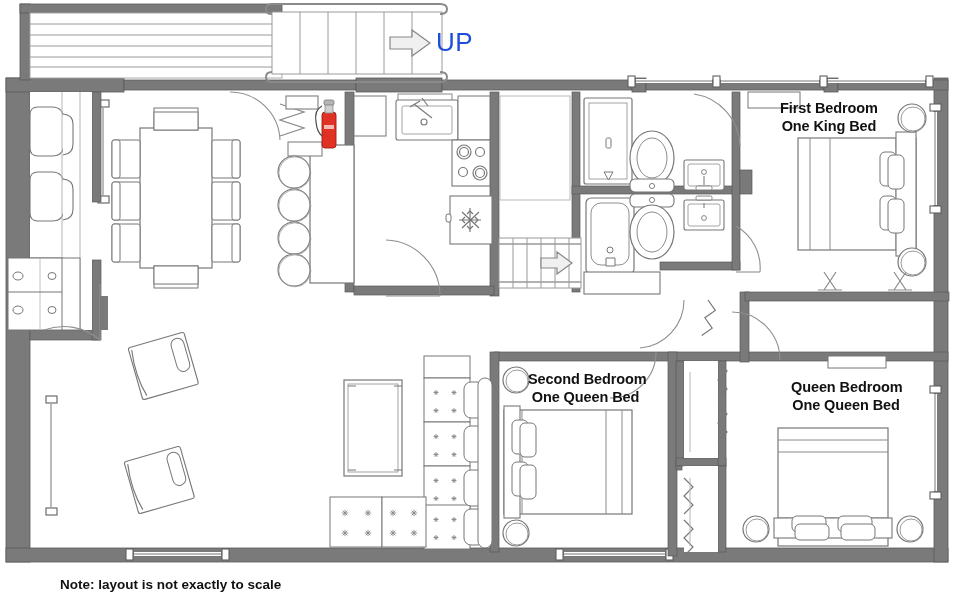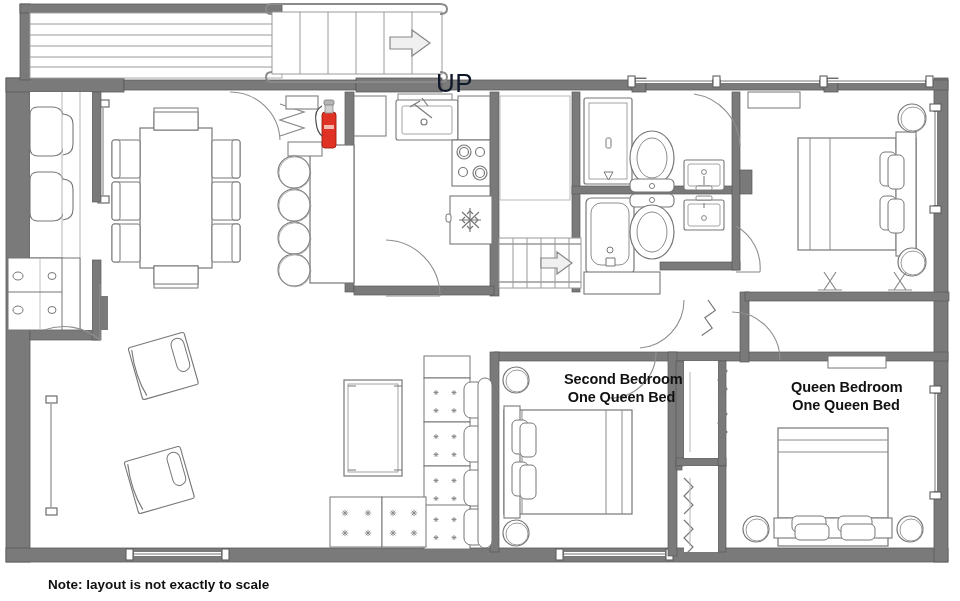--- a/index.html
+++ b/index.html
@@ -3,22 +3,22 @@
 <meta charset="utf-8">
 <title>Floor Plan</title>
 <style>
   html,body{margin:0;padding:0;background:#ffffff;}
   body{font-family:"Liberation Sans", sans-serif;}
   #stage{position:relative;width:960px;height:601px;background:#ffffff;overflow:hidden;}
   #stage svg{position:absolute;left:0;top:0;}
   .lbl{position:absolute;font-family:"Liberation Sans",sans-serif;font-weight:bold;color:#111;
        text-align:center;line-height:1.25;white-space:nowrap;}
   .lbl-room{font-size:14.5px;letter-spacing:-0.1px;}
-  .lbl-up{font-size:26px;font-weight:400;color:#0f172a;letter-spacing:0.5px;margin-top:41px;}
-  .lbl-note{font-size:13.5px;font-weight:bold;text-align:left;}
+  .lbl-up{font-size:26px;font-weight:400;color:#1d4ed8;letter-spacing:0.5px;}
+  .lbl-note{font-size:13.5px;font-weight:bold;text-align:left;margin-left:12px;}
 </style>
 </head>
 <body>
 
 <div id="stage">
 
   <svg width="960" height="601" viewBox="0 0 960 601">
     <defs>
       <g id="stoolG">
         <circle cx="0" cy="0" r="16" fill="#fff" stroke="#777" stroke-width="1.1"></circle>
@@ -520,22 +520,26 @@
       <rect x="100" y="296" width="8" height="34" fill="#7a7a7a"></rect>
     </g>
     <g>
       <rect x="354" y="96" width="32" height="40" fill="#fff" stroke="#777" stroke-width="1"></rect>
       <rect x="500" y="96" width="70" height="104" fill="#fff" stroke="#b9b9b9" stroke-width="1"></rect>
     </g>
   </svg>
 
   <div class="lbl lbl-up" style="left:436px;top:26px;">UP</div>
 
-
-  <div class="lbl lbl-room" style="left:528px;top:370px;width:115px;margin-left:36px;">
+  <div class="lbl lbl-room" style="left:779px;top:99px;width:100px;">
+    <div>First Bedroom</div>
+    <div>One King Bed</div>
+  </div>
+
+  <div class="lbl lbl-room" style="left:528px;top:370px;width:115px;">
     <div>Second Bedroom</div>
     <div>One Queen Bed</div>
   </div>
 
   <div class="lbl lbl-room" style="left:791px;top:378px;width:110px;">
     <div>Queen Bedroom</div>
     <div>One Queen Bed</div>
   </div>
 
   <div class="lbl lbl-note" style="left:48px;top:577px;">Note: layout is not exactly to scale</div>

